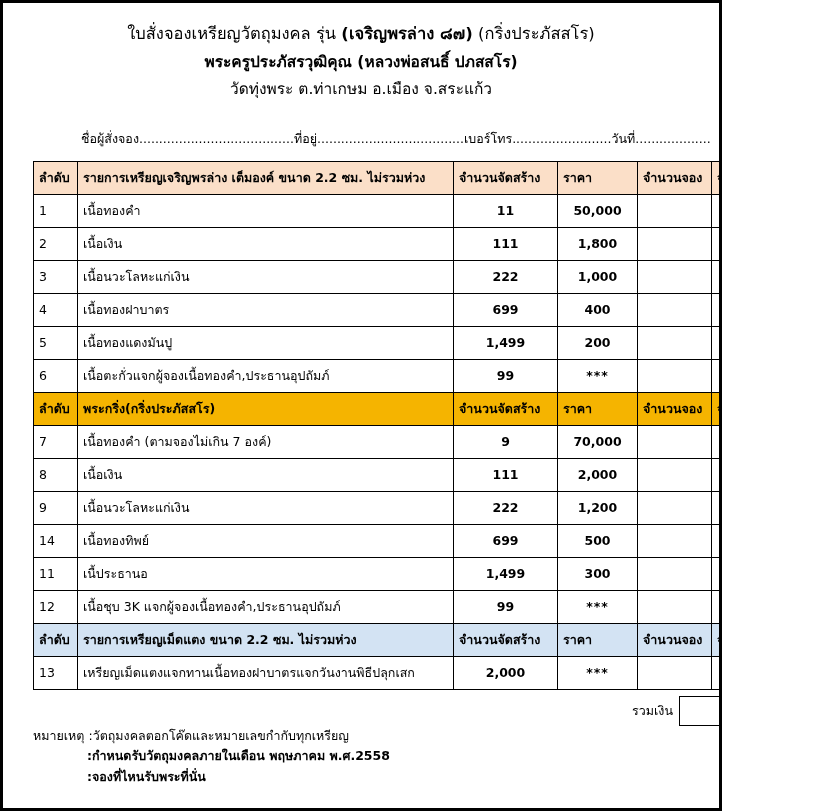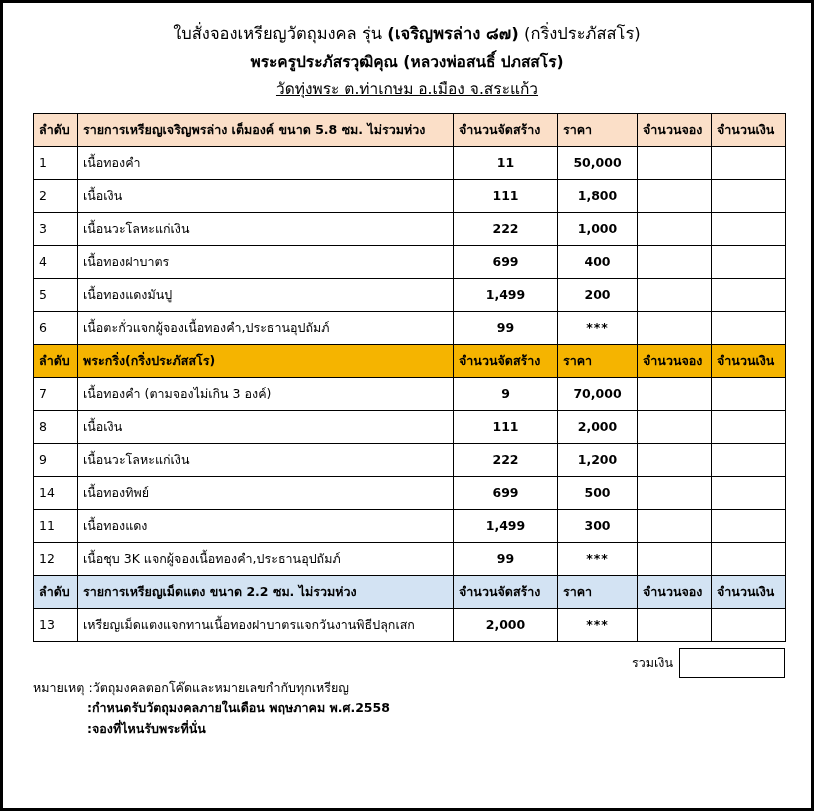--- a/index.html
+++ b/index.html
@@ -5,21 +5,21 @@
   html, body {
     margin: 0;
     padding: 0;
     background: #ffffff;
   }
   body {
     font-family: "DejaVu Sans", sans-serif;
   }
   .page {
     position: relative;
-    width: 814px;
+    width: 722px;
     height: 811px;
     box-sizing: border-box;
     background: #ffffff;
     border: 3px solid #000000;
     overflow: hidden;
   }
   .inner {
     padding: 18px 30px 10px 30px;
   }
   .title-block {
@@ -34,21 +34,20 @@
     font-weight: bold;
   }
   .title-line2 {
     font-size: 15.5px;
     margin-top: 3px;
     font-weight: bold;
   }
   .title-line3 {
     font-size: 15.5px;
     margin-top: 3px;
-    text-decoration: underline;
   }
   .buyer-line {
     margin-top: 28px;
     font-size: 12.5px;
     padding-left: 48px;
     letter-spacing: 0px;
     white-space: nowrap;
   }
   table.order {
     border-collapse: collapse;
@@ -111,35 +110,36 @@
 
 <div class="page">
   <div class="inner">
 
     <div class="title-block">
       <div class="title-line1"><span>ใบสั่งจองเหรียญวัตถุมงคล   รุ่น  </span><span class="bold">(เจริญพรล่าง ๘๗)</span><span> (กริ่งประภัสสโร)</span></div>
       <div class="title-line2">พระครูประภัสรวุฒิคุณ  (หลวงพ่อสนธิ์  ปภสสโร)</div>
       <div class="title-line3">วัดทุ่งพระ  ต.ท่าเกษม  อ.เมือง  จ.สระแก้ว</div>
     </div>
 
+    <div class="buyer-line">ชื่อผู้สั่งจอง.......................................ที่อยู่.....................................เบอร์โทร.........................วันที่...................</div>
 
     <table class="order">
       <colgroup>
         <col class="c-no">
           <col class="c-desc">
           <col class="c-made">
           <col class="c-price">
           <col class="c-qty">
           <col class="c-amt">
       </colgroup>
       <tbody>
 
         <tr class="hdr-peach">
           <td class="c-center">ลำดับ</td>
-          <td class="c-left">รายการเหรียญเจริญพรล่าง เต็มองค์ ขนาด 5.8 ซม. ไม่รวมห่วง</td>
+          <td class="c-left">รายการเหรียญเจริญพรล่าง เต็มองค์ ขนาด 2.2 ซม. ไม่รวมห่วง</td>
           <td class="c-center">จำนวนจัดสร้าง</td>
           <td class="c-center">ราคา</td>
           <td class="c-center">จำนวนจอง</td>
           <td class="c-center">จำนวนเงิน</td>
         </tr>
         <tr>
           <td class="c-center">1</td>
           <td class="c-left">เนื้อทองคำ</td>
           <td class="num">11</td>
           <td class="num">50,000</td>
@@ -190,21 +190,21 @@
         <tr class="hdr-gold">
           <td class="c-center">ลำดับ</td>
           <td class="c-left">พระกริ่ง(กริ่งประภัสสโร)</td>
           <td class="c-center">จำนวนจัดสร้าง</td>
           <td class="c-center">ราคา</td>
           <td class="c-center">จำนวนจอง</td>
           <td class="c-center">จำนวนเงิน</td>
         </tr>
         <tr>
           <td class="c-center">7</td>
-          <td class="c-left">เนื้อทองคำ (ตามจองไม่เกิน 3 องค์)</td>
+          <td class="c-left">เนื้อทองคำ (ตามจองไม่เกิน 7 องค์)</td>
           <td class="num">9</td>
           <td class="num">70,000</td>
           <td></td>
           <td></td>
         </tr>
         <tr>
           <td class="c-center">8</td>
           <td class="c-left">เนื้อเงิน</td>
           <td class="num">111</td>
           <td class="num">2,000</td>
@@ -222,21 +222,21 @@
         <tr>
           <td class="c-center">14</td>
           <td class="c-left">เนื้อทองทิพย์</td>
           <td class="num">699</td>
           <td class="num">500</td>
           <td></td>
           <td></td>
         </tr>
         <tr>
           <td class="c-center">11</td>
-          <td class="c-left">เนื้อทองแดง</td>
+          <td class="c-left">เนื้ประธานอ</td>
           <td class="num">1,499</td>
           <td class="num">300</td>
           <td></td>
           <td></td>
         </tr>
         <tr>
           <td class="c-center">12</td>
           <td class="c-left">เนื้อชุบ 3K แจกผู้จองเนื้อทองคำ,ประธานอุปถัมภ์</td>
           <td class="num">99</td>
           <td class="stars">***</td>

